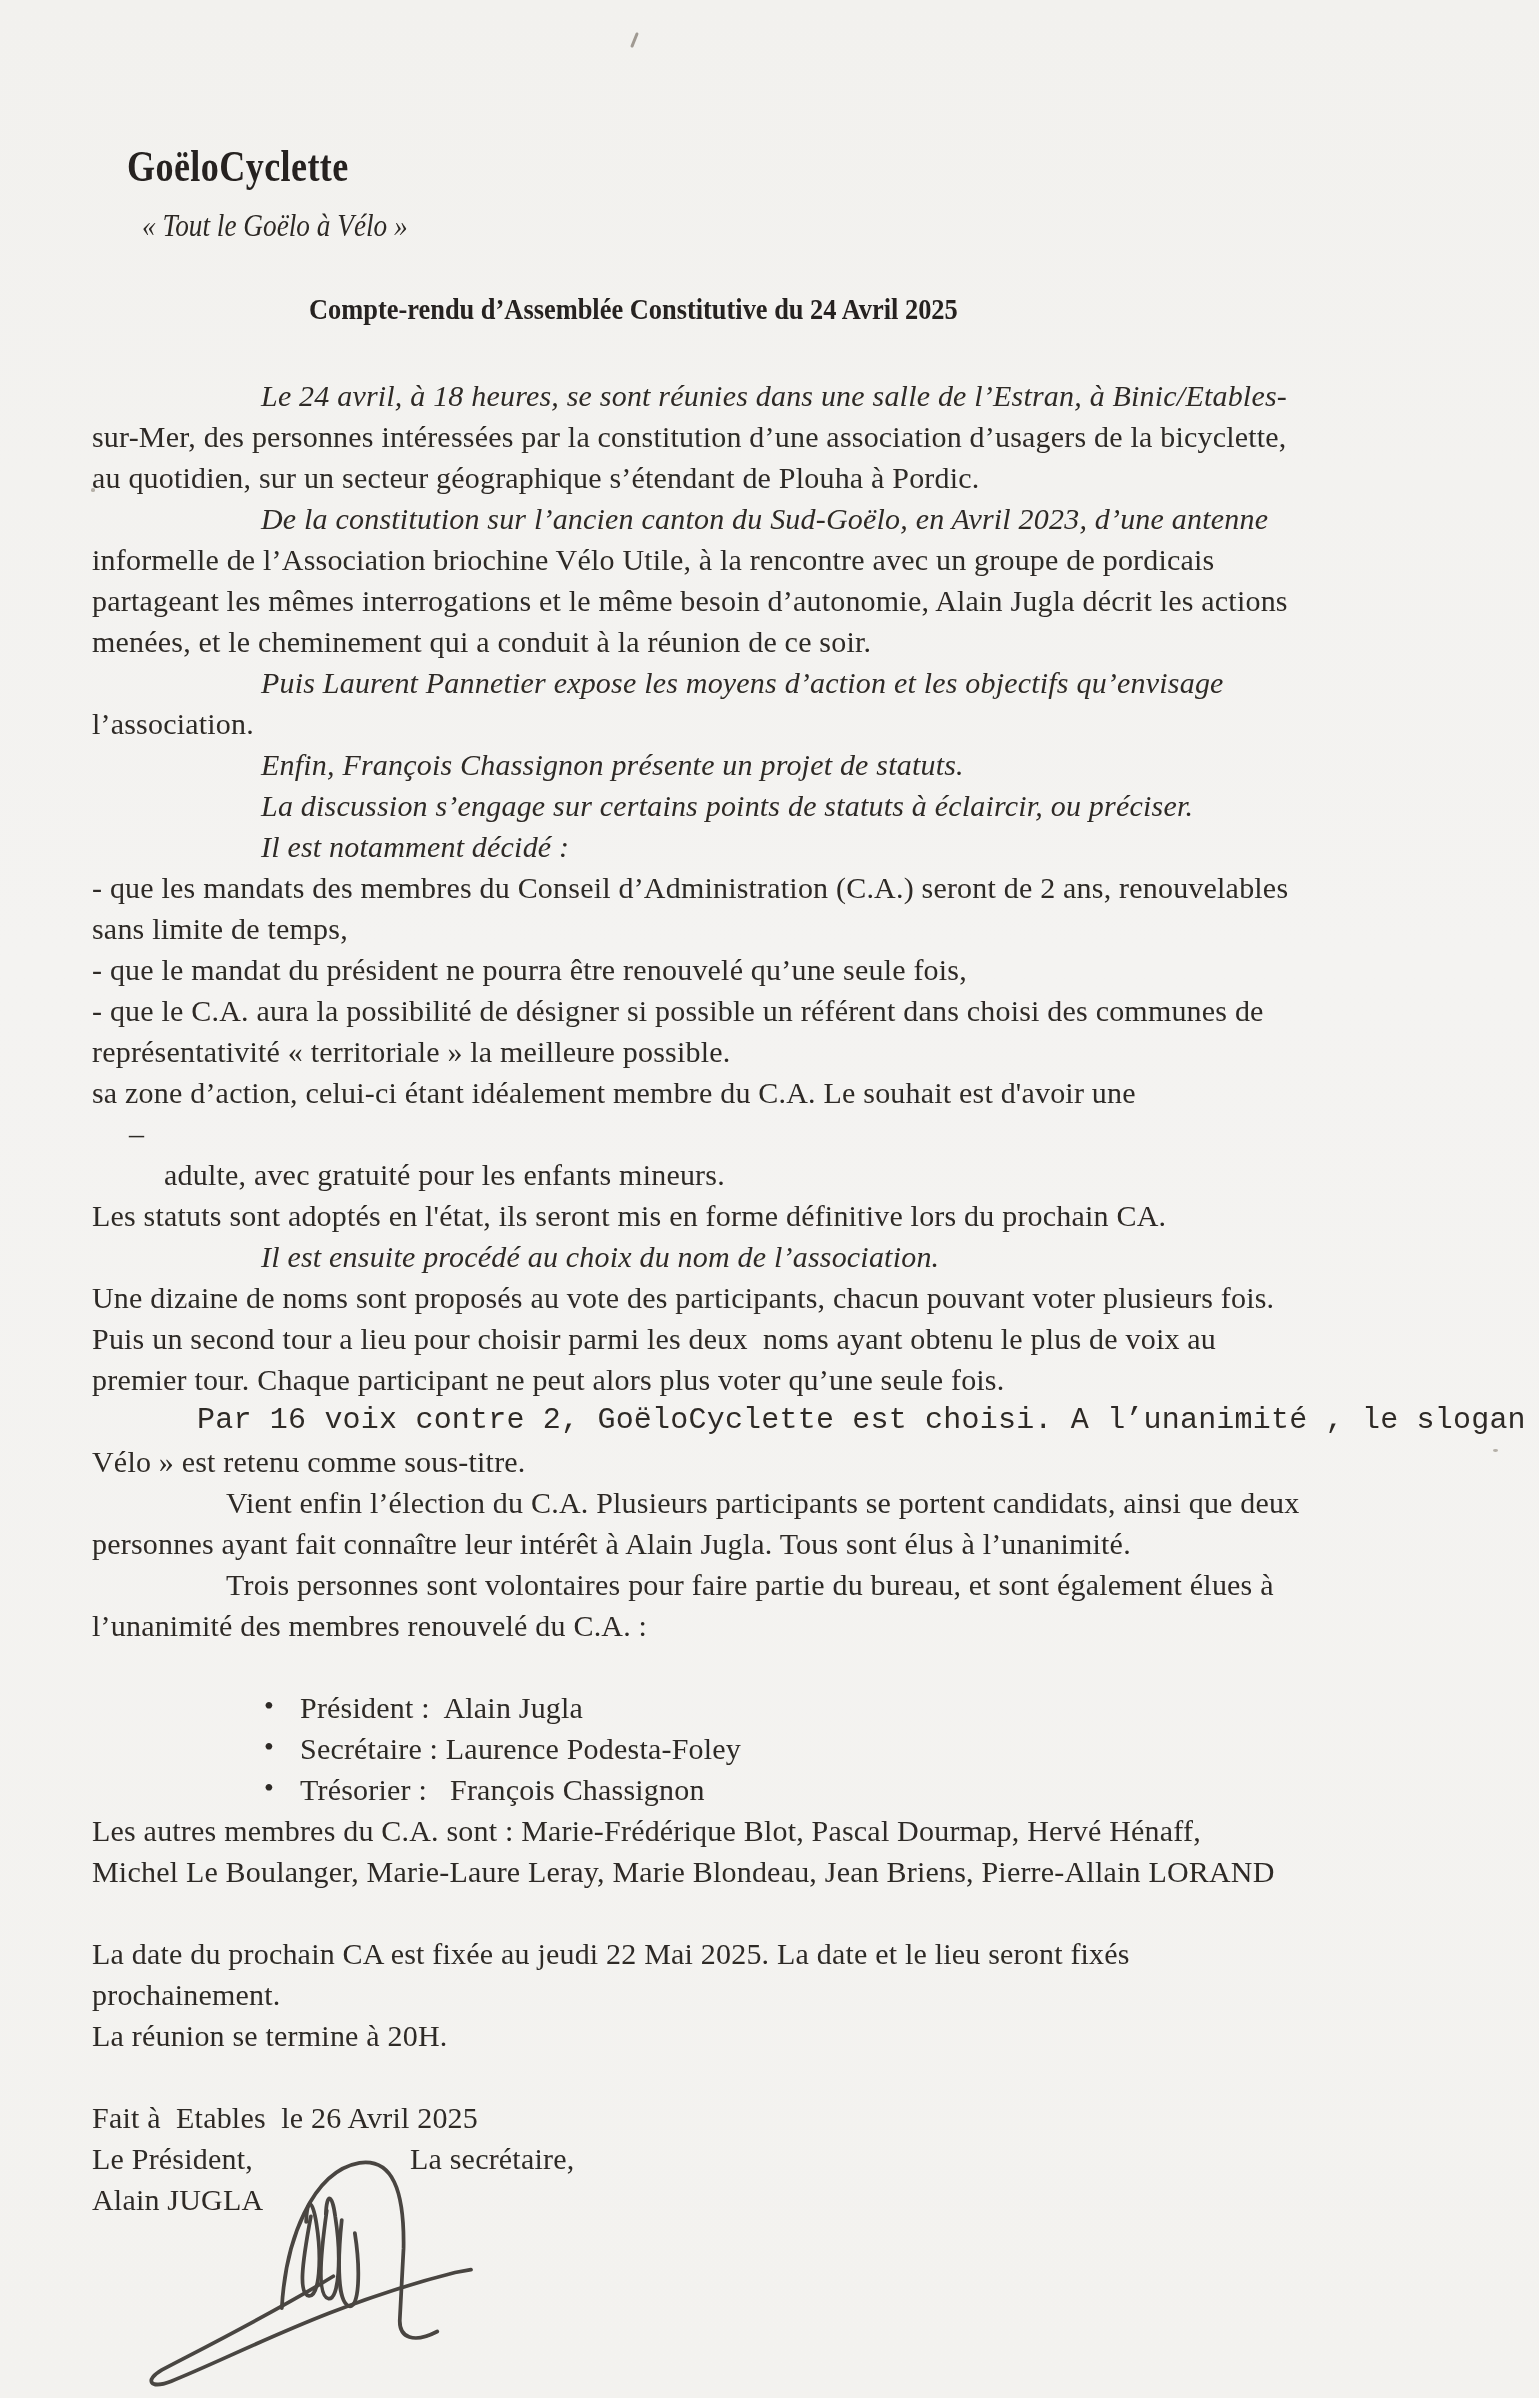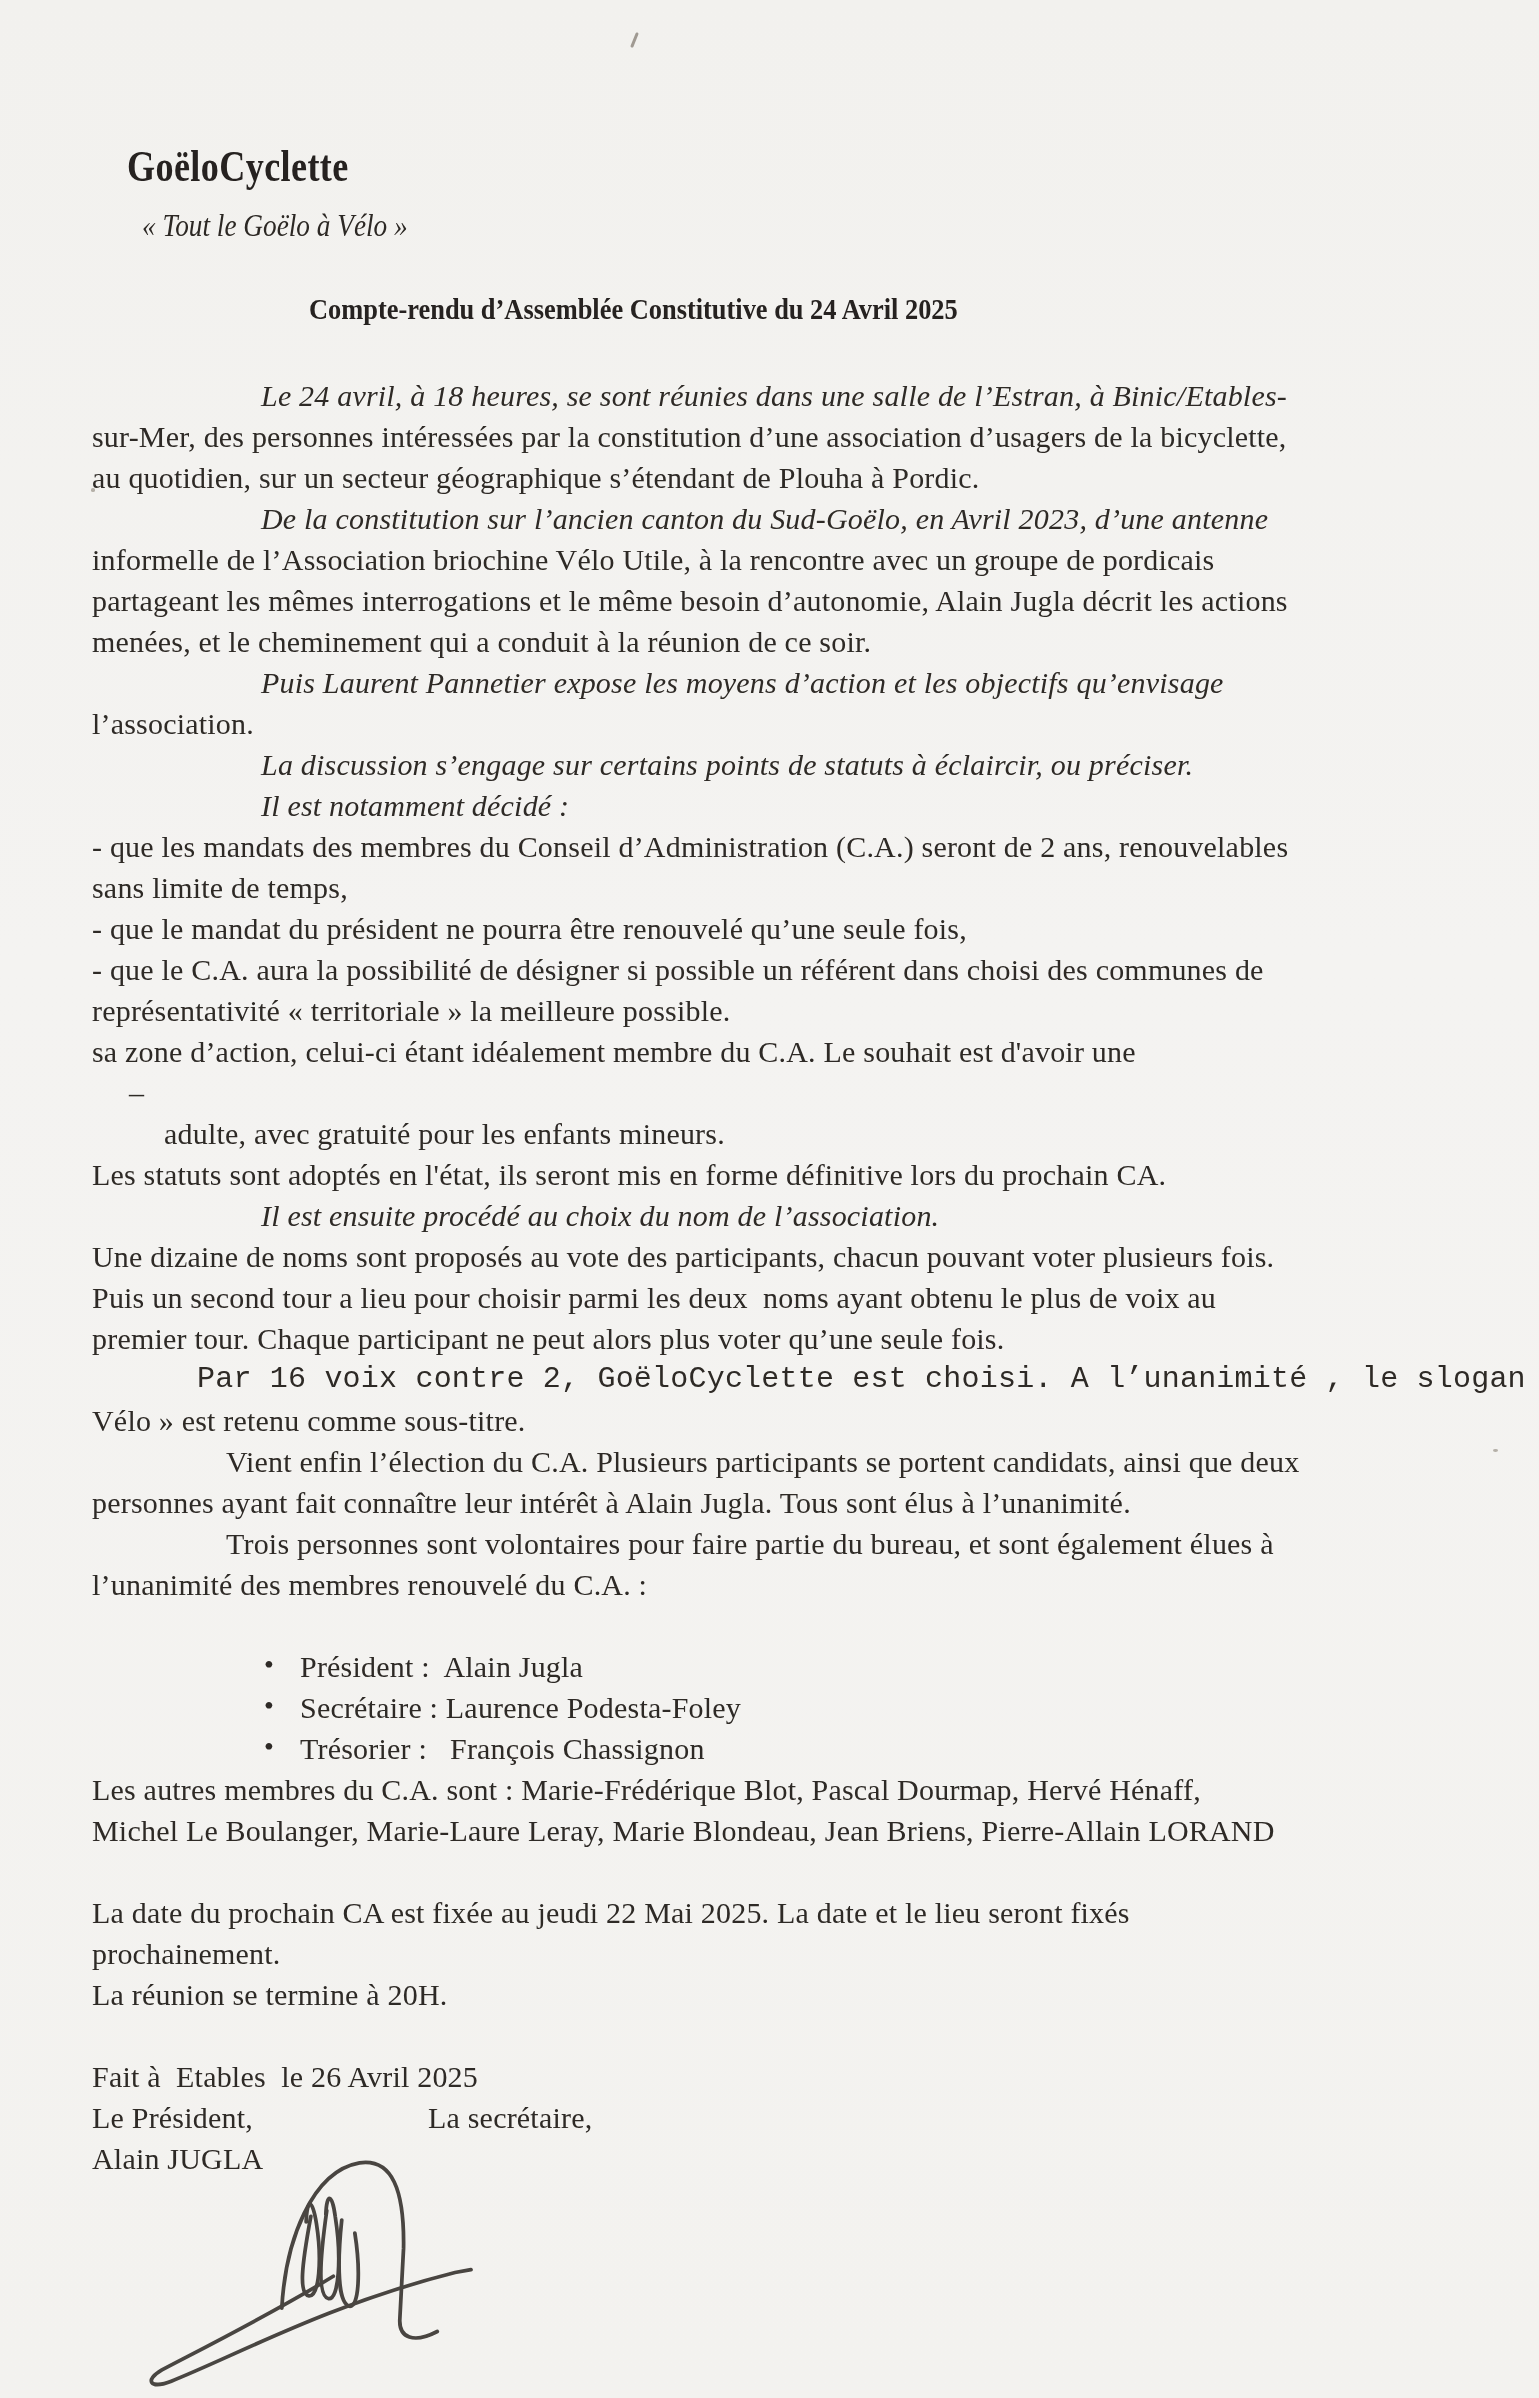--- a/index.html
+++ b/index.html
@@ -36,21 +36,21 @@
   }
   .line { height:41px; white-space:pre; position:relative; }
   .ind-p  { padding-left:169px;font-style:italic; }
   .ind-pb { padding-left:105px;font-family:Liberation Mono, monospace; }
   .ind-pc { padding-left:134px; }
   .ind-d  { padding-left:72px; }
   .ind-d2 { padding-left:72px; }
   .ind-b  { padding-left:208px; }
   .marker-dash { position:absolute; left:37px; top:0; }
   .marker-bullet { position:absolute; left:172px; top:-1.9px; font-size:28px; }
-  .col2 { position:absolute; left:336px; top:0; }
+  .col2 { position:absolute; left:318px; top:0; }
   .sig-svg { position:absolute; left:141px; top:2147px; }
   .top-mark {
     position:absolute; left:633px; top:32px;
     width:2.8px; height:16px; background:#a09a92;
     transform:rotate(22deg); border-radius:1.9px;
   }
   .speck { position:absolute; width:3.7px; height:3.7px; border-radius:50%; background:#b5b0a8; }
 </style>
 </head>
 <body>
@@ -62,20 +62,21 @@
 <div id="body-flow">
     <div class="line ind-p"><span>Le 24 avril, à 18 heures, se sont réunies dans une salle de l’Estran, à Binic/Etables-</span></div>
     <div class="line"><span>sur-Mer, des personnes intéressées par la constitution d’une association d’usagers de la bicyclette,</span></div>
     <div class="line"><span>au quotidien, sur un secteur géographique s’étendant de Plouha à Pordic.</span></div>
     <div class="line ind-p"><span>De la constitution sur l’ancien canton du Sud-Goëlo, en Avril 2023, d’une antenne</span></div>
     <div class="line"><span>informelle de l’Association briochine Vélo Utile, à la rencontre avec un groupe de pordicais</span></div>
     <div class="line"><span>partageant les mêmes interrogations et le même besoin d’autonomie, Alain Jugla décrit les actions</span></div>
     <div class="line"><span>menées, et le cheminement qui a conduit à la réunion de ce soir.</span></div>
     <div class="line ind-p"><span>Puis Laurent Pannetier expose les moyens d’action et les objectifs qu’envisage</span></div>
     <div class="line"><span>l’association.</span></div>
+    <div class="line ind-p"><span>Enfin, François Chassignon présente un projet de statuts.</span></div>
     <div class="line ind-p"><span>La discussion s’engage sur certains points de statuts à éclaircir, ou préciser.</span></div>
     <div class="line ind-p"><span>Il est notamment décidé :</span></div>
     <div class="line"><span>- que les mandats des membres du Conseil d’Administration (C.A.) seront de 2 ans, renouvelables</span></div>
     <div class="line"><span>sans limite de temps,</span></div>
     <div class="line"><span>- que le mandat du président ne pourra être renouvelé qu’une seule fois,</span></div>
     <div class="line"><span>- que le C.A. aura la possibilité de désigner si possible un référent dans choisi des communes de</span></div>
     <div class="line"><span>représentativité « territoriale » la meilleure possible.</span></div>
     <div class="line"><span>sa zone d’action, celui-ci étant idéalement membre du C.A. Le souhait est d'avoir une</span></div>
     <div class="line ind-d"><span class="marker-dash">–</span></div>
     <div class="line ind-d2"><span>adulte, avec gratuité pour les enfants mineurs.</span></div>

